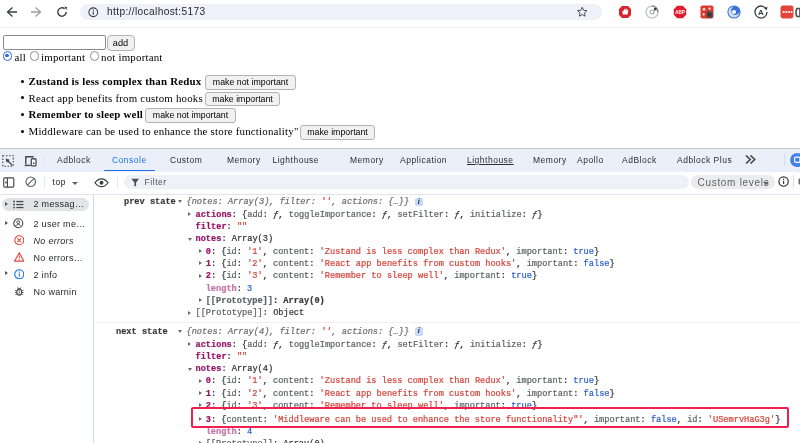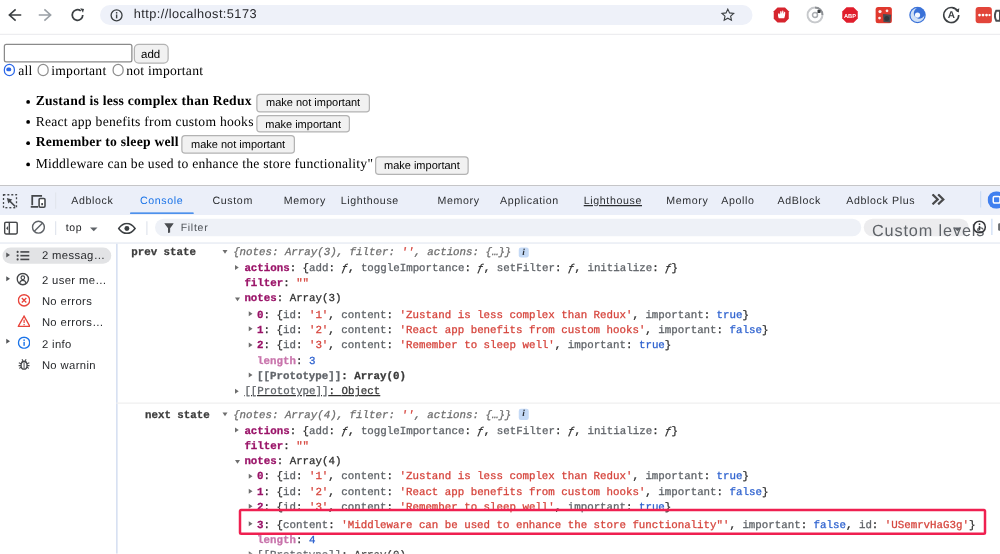--- a/index.html
+++ b/index.html
@@ -201,21 +201,21 @@
   <path d="M1 5 C3.5 1.6 6 0.8 8 0.8 C10 0.8 12.5 1.6 15 5 C12.5 8.4 10 9.2 8 9.2 C6 9.2 3.5 8.4 1 5 Z" stroke="#3c4043" stroke-width="1.3" fill="none"></path>
   <circle cx="8" cy="5" r="2.1" fill="#3c4043"></circle>
 </svg>
 <div class="vsep abs" style="left:116.5px;top:177px;height:11px;"></div>
 <div id="filterpill" class="abs"></div>
 <svg class="abs" style="left:130.8px;top:177.8px" width="8.5" height="9" viewBox="0 0 10 10">
   <path d="M0.5 0.5 L9.5 0.5 L6 5 L6 9 L4 9.5 L4 5 Z" fill="#4a4d51"></path>
 </svg>
 <div class="abs" style="left:144.5px;top:177.2px;font-size:8.4px;letter-spacing:0.6px;color:#4d5156;">Filter</div>
 <div id="lvlpill" class="abs"></div>
-<div class="abs" style="left:697.5px;top:177.4px;font-size:13px;letter-spacing:0.7px;color:#5f6368;">Custom levels</div>
+<div class="abs" style="left:697.5px;top:177.4px;font-size:10px;letter-spacing:0.7px;color:#5f6368;">Custom levels</div>
 <div class="abs" style="left:763.4px;top:181.6px;width:0;height:0;border-top:3.6px solid #5f6368;border-left:3px solid transparent;border-right:3px solid transparent;"></div>
 <svg class="abs" style="left:778.4px;top:176.2px" width="11.2" height="11.2" viewBox="0 0 12 12">
   <circle cx="6" cy="6" r="5" stroke="#37383b" stroke-width="1.3" fill="none"></circle>
   <rect x="5.35" y="5.2" width="1.3" height="3.4" fill="#37383b"></rect>
   <rect x="5.35" y="2.9" width="1.3" height="1.4" fill="#37383b"></rect>
 </svg>
 <div class="vsepb abs" style="left:792.8px;top:174.5px;height:13px;"></div>
 <svg class="abs" style="left:797.6px;top:177.6px" width="3" height="7" viewBox="0 0 3 7">
   <rect x="0.5" y="0.5" width="4" height="6" rx="1" fill="#6a6d71"></rect>
 </svg>
@@ -240,21 +240,21 @@
     <circle cx="7" cy="7" r="6" stroke="#45474a" stroke-width="1.5" fill="none"></circle>
     <circle cx="7" cy="5.6" r="1.9" stroke="#45474a" stroke-width="1.3" fill="none"></circle>
     <path d="M3.6 11.2 C4.2 9.3 5.5 8.5 7 8.5 C8.5 8.5 9.8 9.3 10.4 11.2" stroke="#45474a" stroke-width="1.3" fill="none"></path>
   </svg>
   <div class="srow abs" style="left:33.5px;top:218.9px;">2 user me…</div>
 
   <svg class="abs" style="left:13.5px;top:235.3px" width="10.5" height="10.5" viewBox="0 0 14 14">
     <circle cx="7" cy="7" r="6" stroke="#e8453c" stroke-width="1.5" fill="none"></circle>
     <path d="M4.6 4.6 L9.4 9.4 M9.4 4.6 L4.6 9.4" stroke="#e8453c" stroke-width="1.4"></path>
   </svg>
-  <div class="srow abs" style="left:33.5px;top:236px;">No errors</div>
+  <div class="srow abs" style="left:33.5px;top:236px;font-style:italic;">No errors</div>
 
   <svg class="abs" style="left:13.5px;top:252.2px" width="10.5" height="10" viewBox="0 0 14 13">
     <path d="M7 1 L13.2 12 L0.8 12 Z" stroke="#e8453c" stroke-width="1.4" fill="none"></path>
     <rect x="6.4" y="4.8" width="1.3" height="3.6" fill="#e8453c"></rect>
     <rect x="6.4" y="9.4" width="1.3" height="1.4" fill="#e8453c"></rect>
   </svg>
   <div class="srow abs" style="left:33.5px;top:253px;">No errors…</div>
 
   <div class="abs" style="left:5.3px;top:271.2px;width:0;height:0;border-left:3.4px solid #55575a;border-top:2.7px solid transparent;border-bottom:2.7px solid transparent;"></div>
   <svg class="abs" style="left:13.5px;top:268.8px" width="10.5" height="10.5" viewBox="0 0 14 14">
@@ -271,21 +271,21 @@
     <path d="M3.8 6.6 L1.4 5.6 M3.8 8.6 L1.2 8.6 M4 10.4 L1.8 11.6 M10.2 6.6 L12.6 5.6 M10.2 8.6 L12.8 8.6 M10 10.4 L12.2 11.6" stroke="#45474a" stroke-width="1.2"></path>
     <path d="M5.8 3.6 L4.8 1.8 M8.2 3.6 L9.2 1.8" stroke="#45474a" stroke-width="1.1"></path>
   </svg>
   <div class="srow abs" style="left:33.5px;top:286.6px;">No warnin</div>
 </div>
 <div id="sidebar-border" class="abs"></div>
 <div id="consolerows" style="position:absolute;left:0;top:1.4px;width:0;height:0;">
 
   <div class="abs" style="left:93px;top:320.2px;width:707px;height:1px;background:#f0f0f0;"></div>
 
-  <div class="m" style="left:105px;top:194.35px;"><span class="lbl">prev state</span></div>
+  <div class="m" style="left:124px;top:194.35px;"><span class="lbl">prev state</span></div>
   <div class="tri-d abs" style="left:177.6px;top:198.8px;"></div>
   <div class="m i" style="left:186.5px;top:194.35px;">{notes: Array(3), filter: <span style="color:#d6453d;">''</span>, actions: {…}}</div>
   <div class="ibadge abs" style="left:414.8px;top:196.2px;">i</div>
 
   <div class="tri-r abs" style="left:188.3px;top:210.8px;"></div>
   <div class="m" style="left:195.5px;top:207.35px;"><span class="k">actions</span>: {<span class="g">add</span>: <span class="fn">ƒ</span>, <span class="g">toggleImportance</span>: <span class="fn">ƒ</span>, <span class="g">setFilter</span>: <span class="fn">ƒ</span>, <span class="g">initialize</span>: <span class="fn">ƒ</span>}</div>
 
   <div class="m" style="left:195.5px;top:219.65px;"><span class="k">filter</span>: <span class="s">""</span></div>
 
   <div class="tri-d abs" style="left:188.3px;top:236.4px;"></div>
@@ -299,21 +299,21 @@
 
   <div class="tri-r abs" style="left:198.5px;top:272.3px;"></div>
   <div class="m" style="left:205.7px;top:268.85px;"><span class="k">2</span>: {<span class="g">id</span>: <span class="s">'3'</span>, <span class="g">content</span>: <span class="s">'Remember to sleep well'</span>, <span class="g">important</span>: <span class="b">true</span>}</div>
 
   <div class="m" style="left:205.7px;top:281.15px;"><span class="kd">length</span>: <span class="b">3</span></div>
 
   <div class="tri-r abs" style="left:198.5px;top:296.9px;"></div>
   <div class="m" style="left:205.7px;top:293.45px;font-weight:bold;"><span class="proto">[[Prototype]]</span>: <span style="color:#3a3a3a;">Array(0)</span></div>
 
   <div class="tri-r abs" style="left:188.3px;top:309.2px;"></div>
-  <div class="m" style="left:195.5px;top:305.75px;text-decoration:underline;"><span class="proto">[[Prototype]]</span>: <span style="color:#3a3a3a;">Object</span></div>
+  <div class="m" style="left:195.5px;top:305.75px;"><span class="proto">[[Prototype]]</span>: <span style="color:#3a3a3a;">Object</span></div>
 
   <div class="m" style="left:116px;top:324.15px;"><span class="lbl">next state</span></div>
   <div class="tri-d abs" style="left:177.6px;top:328.6px;"></div>
   <div class="m i" style="left:186.5px;top:324.15px;">{notes: Array(4), filter: <span style="color:#d6453d;">''</span>, actions: {…}}</div>
   <div class="ibadge abs" style="left:414.8px;top:326px;">i</div>
 
   <div class="tri-r abs" style="left:188.3px;top:340.6px;"></div>
   <div class="m" style="left:195.5px;top:337.15px;"><span class="k">actions</span>: {<span class="g">add</span>: <span class="fn">ƒ</span>, <span class="g">toggleImportance</span>: <span class="fn">ƒ</span>, <span class="g">setFilter</span>: <span class="fn">ƒ</span>, <span class="g">initialize</span>: <span class="fn">ƒ</span>}</div>
 
   <div class="m" style="left:195.5px;top:349.45px;"><span class="k">filter</span>: <span class="s">""</span></div>

